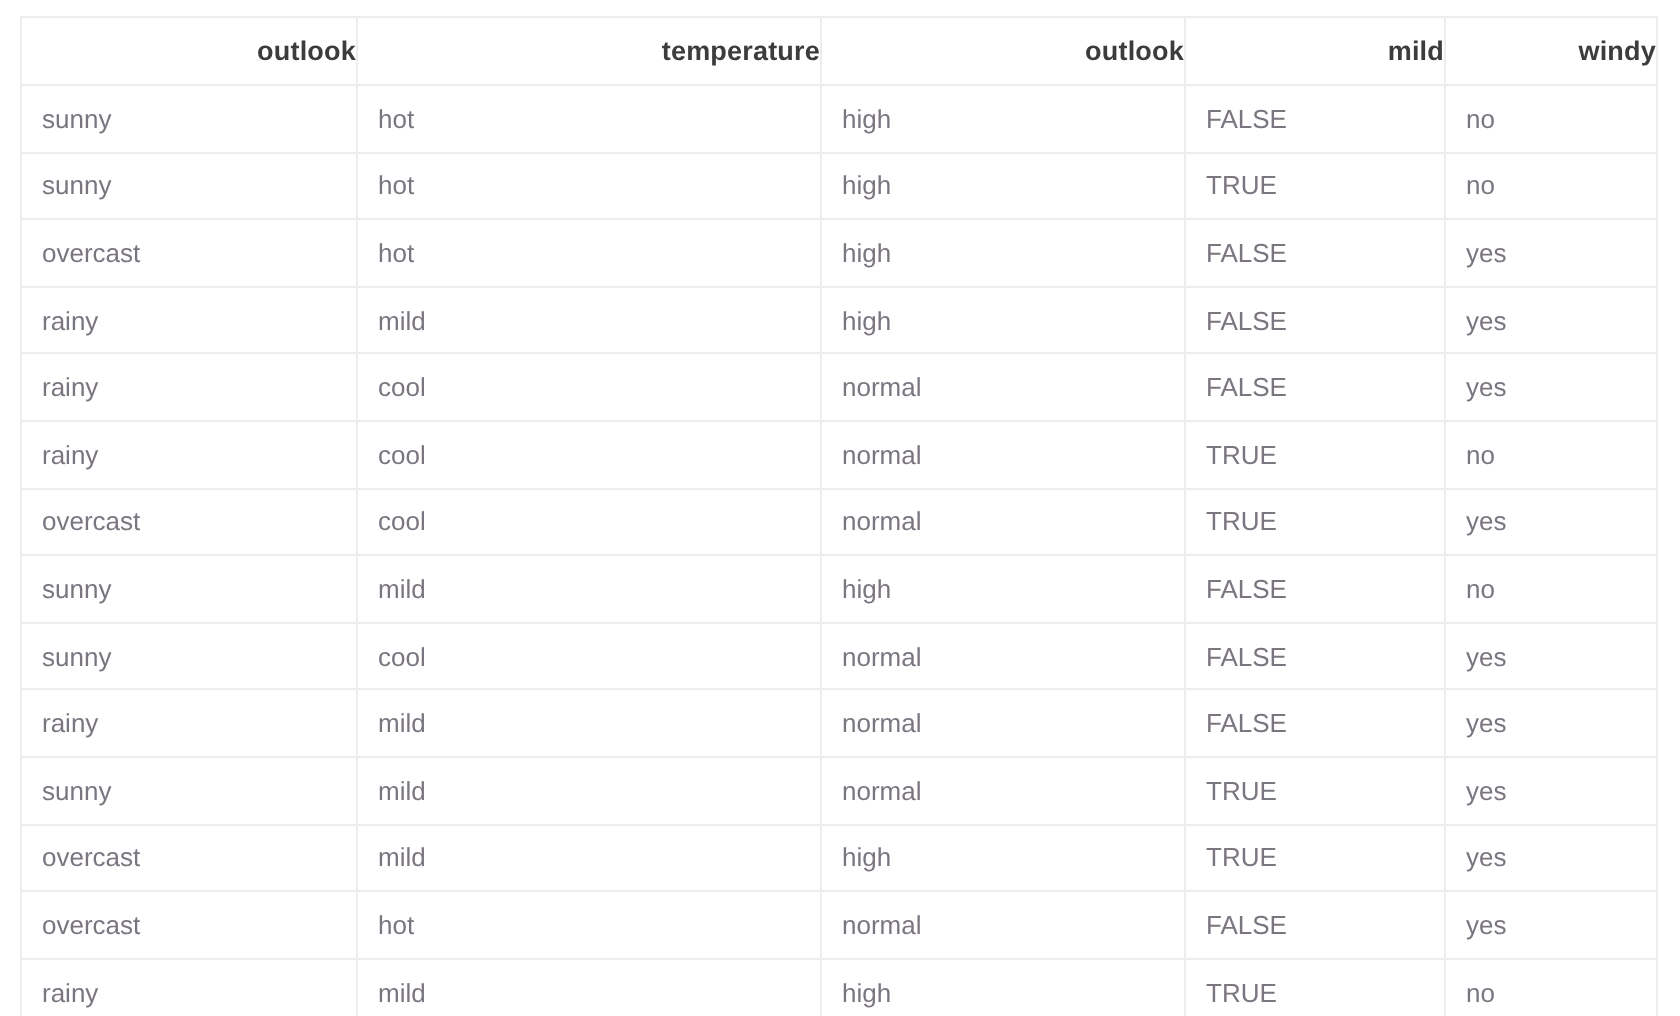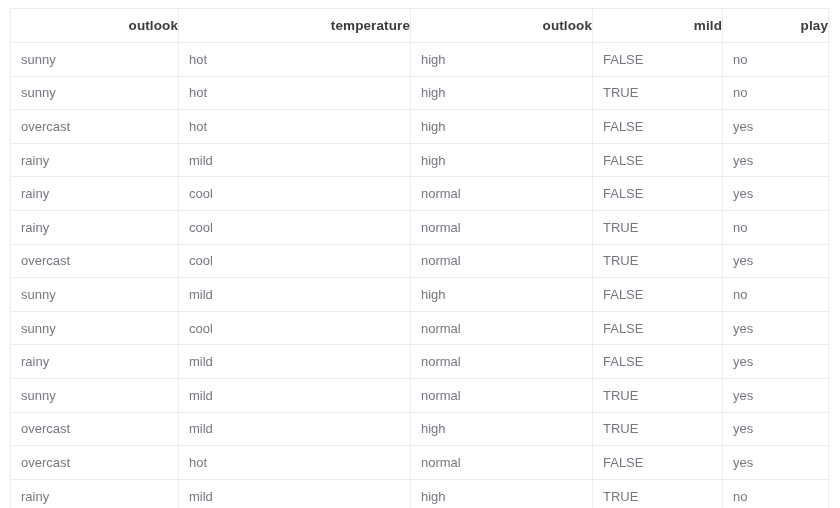--- a/index.html
+++ b/index.html
@@ -74,21 +74,21 @@
       <col class="c-humidity">
       <col class="c-windy">
       <col class="c-play">
     </colgroup>
     <thead>
       <tr>
           <th>outlook</th>
           <th>temperature</th>
           <th>outlook</th>
           <th>mild</th>
-          <th>play</th>
+          <th>windy</th>
         </tr>
     </thead>
     <tbody>
         <tr>
           <td>sunny</td>
           <td>hot</td>
           <td>high</td>
           <td>FALSE</td>
           <td>no</td>
         </tr>

